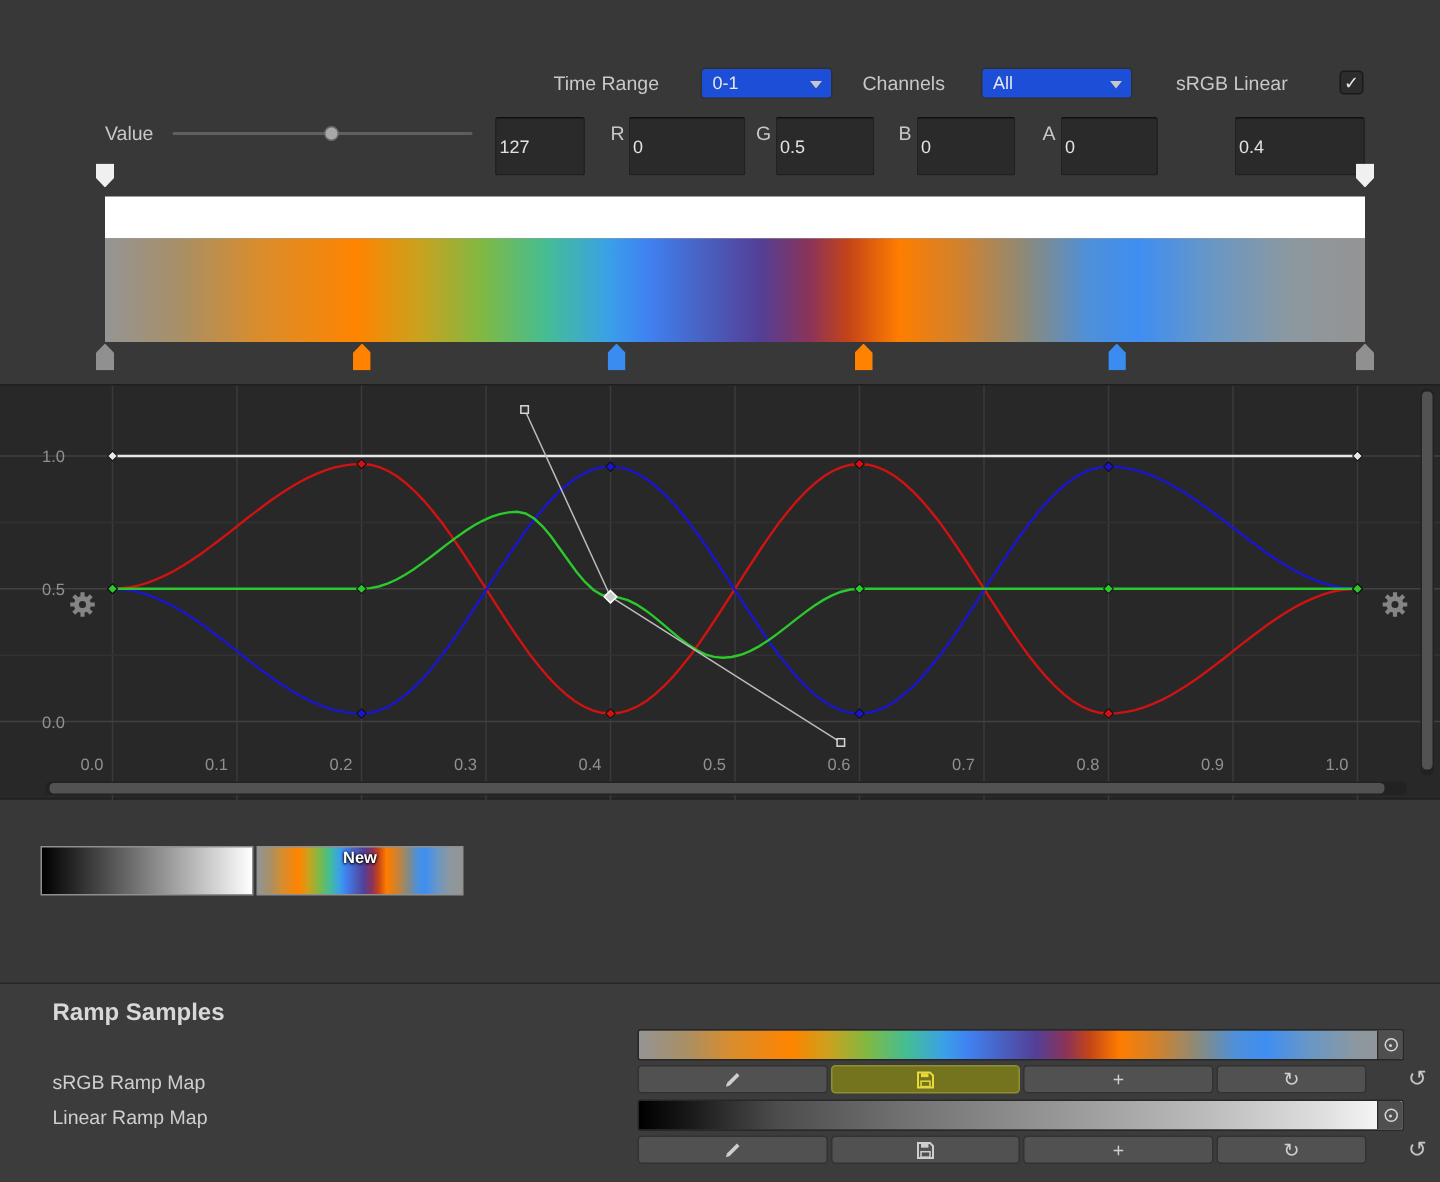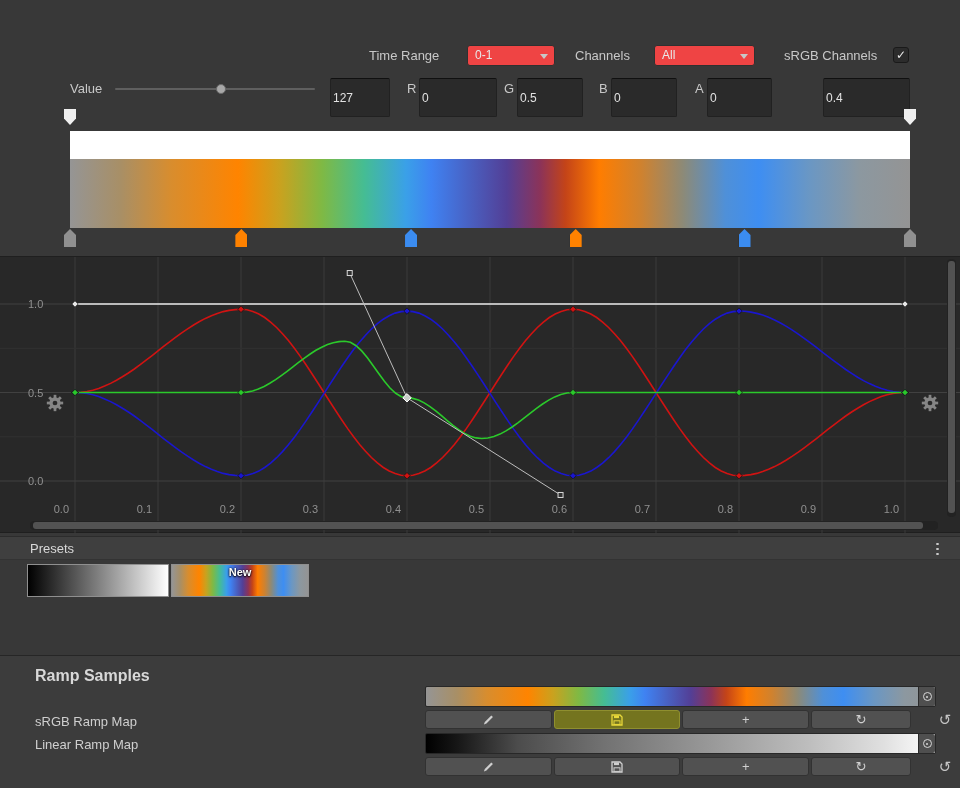--- a/index.html
+++ b/index.html
@@ -8,21 +8,21 @@
        font-family:"Liberation Sans","DejaVu Sans",sans-serif;color:#c8c8c8;}
   
   .titlebar{position:absolute;left:0;top:0;width:960px;height:33px;background:#3c3c3c;
             border-bottom:1px solid #292929;}
   .title-text{position:absolute;left:30px;top:8px;font-size:13px;color:#ececec;}
   .close-btn{position:absolute;right:3px;top:5px;width:23px;height:23px;background:#cf3d3a;
              border-radius:2px;color:#fff;font-size:13px;display:flex;align-items:center;
              justify-content:center;cursor:default;}
   
   .label{position:absolute;font-size:13px;color:#c8c8c8;line-height:21px;white-space:nowrap;}
-  .dropdown{position:absolute;height:21px;background:#ef4444;border:1px solid #303030;
+  .dropdown{position:absolute;height:21px;background:#1d4ed8;border:1px solid #303030;
             border-radius:3px;color:#e8e8e8;font-size:12px;line-height:19px;
             padding:0 18px 0 7px;cursor:default;}
   .caret{position:absolute;right:6px;top:8px;width:0;height:0;border-left:4px solid transparent;
          border-right:4px solid transparent;border-top:5px solid #c8c8c8;}
   .checkbox{position:absolute;width:16px;height:16px;background:#2c2c2c;border:1px solid #1a1a1a;
             border-radius:3px;display:flex;align-items:center;justify-content:center;
             color:#eaeaea;font-size:12px;line-height:12px;}
   .field{position:absolute;height:39px;background:#2a2a2a;border:1px solid #212121;
          border-top-color:#101010;border-radius:2px;color:#e2e2e2;font-size:12px;
          padding:0 2px;font-family:inherit;outline:none;}
@@ -92,21 +92,21 @@
   <span class="label" style="left:369px;top:45px;">Time Range</span>
   <div class="dropdown" style="left:467px;top:45px;width:88px;">
     <span>0-1</span>
     <span class="caret"></span>
   </div>
   <span class="label" style="left:575px;top:45px;">Channels</span>
   <div class="dropdown" style="left:654px;top:45px;width:101px;">
     <span>All</span>
     <span class="caret"></span>
   </div>
-  <span class="label" style="left:784px;top:45px;">sRGB Channels</span>
+  <span class="label" style="left:784px;top:45px;">sRGB Linear</span>
   <div class="checkbox" style="left:893px;top:47px;">
     <span>✓</span>
   </div>
 
   <span class="label" style="left:70px;top:78px;">Value</span>
   <div class="slider">
     <div class="track"></div>
     <div class="thumb"></div>
   </div>
   <input class="field" style="left: 330px; top: 78px; width: 60px;" readonly="" value="127">
@@ -232,28 +232,20 @@
         <circle cx="11" cy="11" r="2.6" fill="#282828"></circle>
     </svg>
   </div>
   <div class="hscroll">
       <div class="thumb"></div>
     </div>
   <div class="vscroll">
       <div class="thumb"></div>
     </div>
 
-  <div class="presets-header">
-    <span class="presets-title">Presets</span>
-    <div class="kebab">
-        <i></i>
-        <i></i>
-        <i></i>
-      </div>
-  </div>
   <div class="preset-swatch" style="left: 28px; width: 140px; background: linear-gradient(to right, rgb(0, 0, 0) 0%, rgb(255, 255, 255) 100%);"></div>
   <div class="preset-swatch" style="left: 172px; width: 136px; background: linear-gradient(to right, rgb(149, 149, 149) 0%, rgb(168, 143, 102) 6%, rgb(216, 141, 46) 12%, rgb(255, 132, 0) 20%, rgb(201, 162, 31) 25%, rgb(127, 185, 68) 30%, rgb(69, 189, 147) 35%, rgb(58, 160, 232) 40%, rgb(63, 130, 242) 43%, rgb(74, 93, 189) 48%, rgb(83, 63, 150) 52%, rgb(140, 51, 88) 56%, rgb(196, 68, 24) 59%, rgb(255, 125, 0) 63%, rgb(207, 130, 47) 68%, rgb(140, 138, 120) 73%, rgb(79, 144, 216) 78%, rgb(62, 142, 242) 82%, rgb(106, 151, 196) 88%, rgb(140, 152, 160) 94%, rgb(148, 148, 148) 100%);">
     <span class="preset-label">New</span>
   </div>
 
   <div class="inspector">
     <span class="insp-header">Ramp Samples</span>
 
     <span class="insp-label" style="top:34px;margin-top:24px;">sRGB Ramp Map</span>
     <div class="ramp-field" style="top: 30px; background: linear-gradient(to right, rgb(149, 149, 149) 0%, rgb(168, 143, 102) 6%, rgb(216, 141, 46) 12%, rgb(255, 132, 0) 20%, rgb(201, 162, 31) 25%, rgb(127, 185, 68) 30%, rgb(69, 189, 147) 35%, rgb(58, 160, 232) 40%, rgb(63, 130, 242) 43%, rgb(74, 93, 189) 48%, rgb(83, 63, 150) 52%, rgb(140, 51, 88) 56%, rgb(196, 68, 24) 59%, rgb(255, 125, 0) 63%, rgb(207, 130, 47) 68%, rgb(140, 138, 120) 73%, rgb(79, 144, 216) 78%, rgb(62, 142, 242) 82%, rgb(106, 151, 196) 88%, rgb(140, 152, 160) 94%, rgb(148, 148, 148) 100%);">

